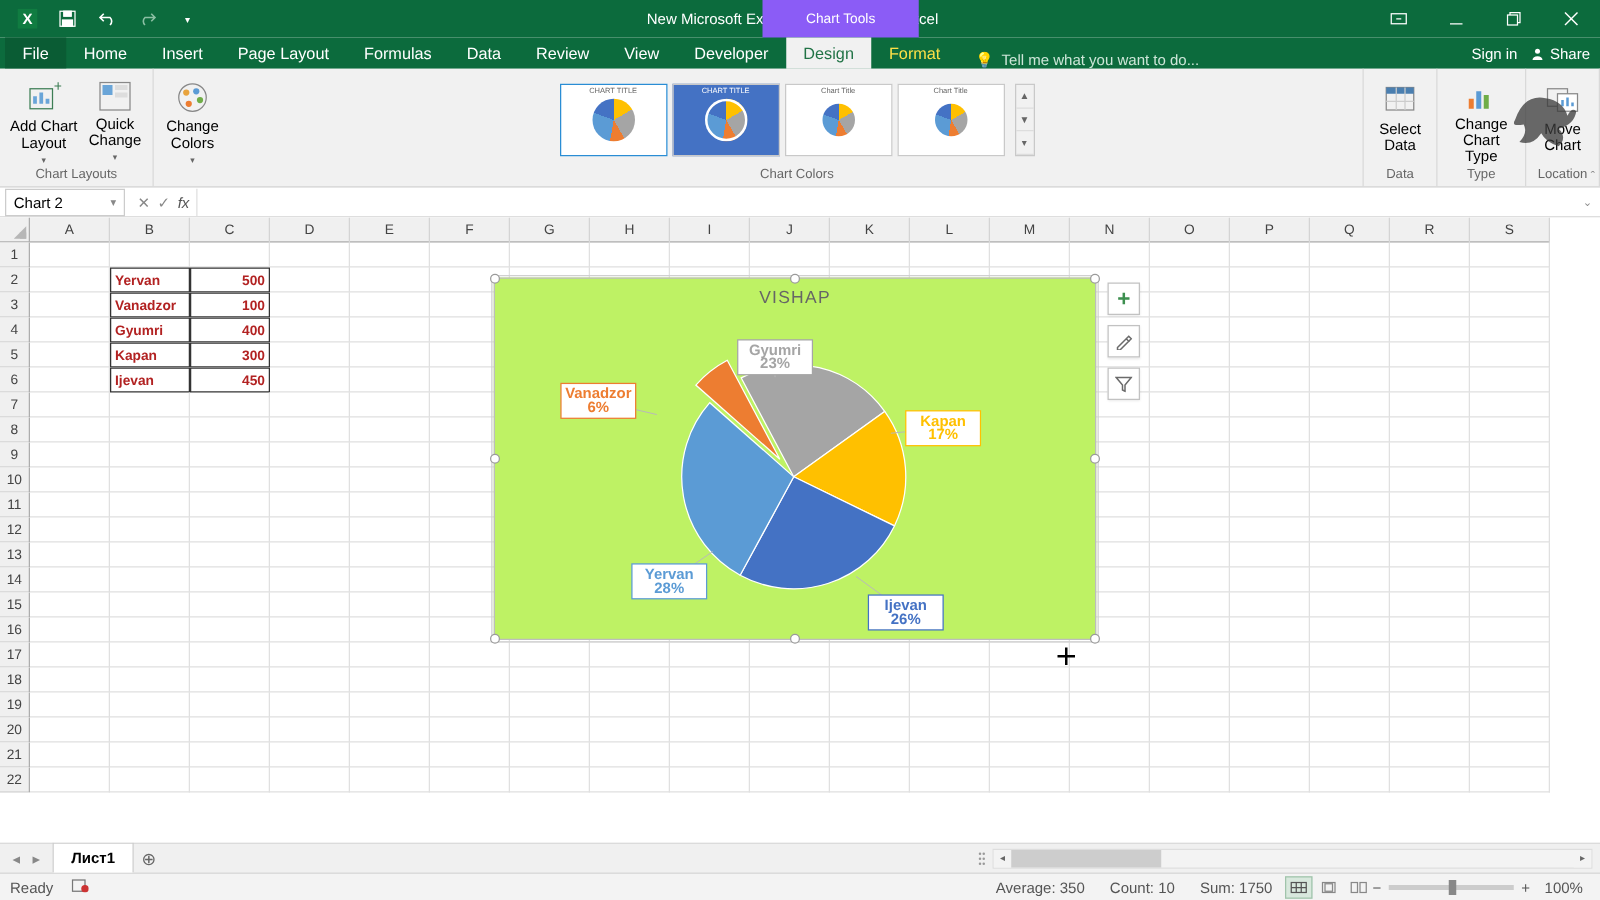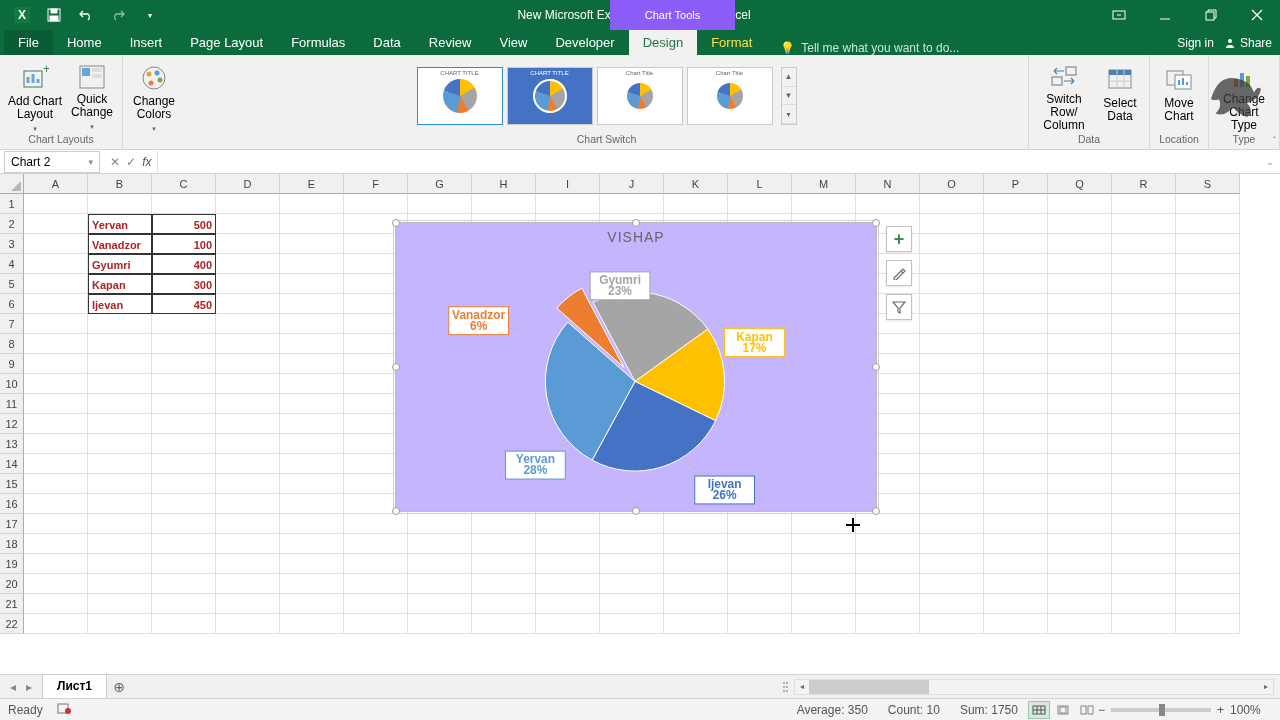--- a/index.html
+++ b/index.html
@@ -48,21 +48,21 @@
 .corner{position:absolute;left:0;top:0;width:24px;height:20px;background:#f0f0f0;border-right:1px solid #adadad;border-bottom:1px solid #adadad}
 .corner::after{content:"";position:absolute;right:2px;bottom:2px;border:5px solid transparent;border-right-color:#b7b7b7;border-bottom-color:#b7b7b7}
 .rowheads{position:absolute;left:0;top:20px;width:24px}
 .rowheads div{height:20px;border-bottom:1px solid #d4d4d4;border-right:1px solid #adadad;background:#f0f0f0;font-size:11px;color:#444;text-align:center;line-height:20px}
 .cells{position:absolute;left:24px;top:20px}
 .row{display:flex}
 .cell{width:64px;height:20px;border-right:1px solid #e0e0e0;border-bottom:1px solid #e0e0e0;padding:0 3px;font-size:11px;line-height:20px;overflow:hidden;white-space:nowrap}
 .data-b{color:#b22222;font-weight:600;border:1px solid #333!important;background:#fff}
 .data-c{color:#b22222;font-weight:600;text-align:right;border:1px solid #333!important;background:#fff}
 
-.chart-obj{position:absolute;left:395px;top:48px;width:482px;height:290px;background:#c4b5fd;border:1px solid #bdbdbd}
+.chart-obj{position:absolute;left:395px;top:48px;width:482px;height:290px;background:#bef264;border:1px solid #bdbdbd}
 .chart-obj::before{content:"";position:absolute;inset:-3px;border:1px solid #d0d0d0}
 .handle{position:absolute;width:8px;height:8px;background:#fff;border:1px solid #9b9b9b;border-radius:50%}
 .h-nw{left:-4px;top:-4px}.h-n{left:50%;top:-4px;margin-left:-4px}.h-ne{right:-4px;top:-4px}
 .h-w{left:-4px;top:50%;margin-top:-4px}.h-e{right:-4px;top:50%;margin-top:-4px}
 .h-sw{left:-4px;bottom:-4px}.h-s{left:50%;bottom:-4px;margin-left:-4px}.h-se{right:-4px;bottom:-4px}
 .chart-title{text-align:center;font-size:14px;color:#666;padding-top:6px;letter-spacing:1px}
 .chart-canvas{position:absolute;left:0;top:24px;right:0;bottom:0}
 
 .side-btns{position:absolute;left:886px;top:52px;display:flex;flex-direction:column;gap:8px}
 .side-btn{width:26px;height:26px;border:1px solid #c2c2c2;background:#fff;box-shadow:0 1px 2px rgba(0,0,0,.1);display:flex;align-items:center;justify-content:center;color:#6b6b6b}
@@ -244,81 +244,70 @@
           <span class="thumb-title">Chart Title</span>
           <div class="mini-pie" style="width:26px;height:26px"></div>
         </div>
       <div style="flex:1"></div>
       <div class="gallery-scroll">
           <div>▲</div>
           <div>▼</div>
           <div>▾</div>
         </div>
     </div>
-    <div class="label">Chart Switch</div>
+    <div class="label">Chart Colors</div>
   </div>
   <div class="rgroup">
     <div class="body">
-      <div class="bigbtn">
-          <div class="ico">
-            <svg width="28" height="24" fill="none" stroke="#4b7fb0" stroke-width="1.2">
-              <path d="M4 6 h10 M4 6 l3 -3 M4 6 l3 3"></path>
-              <path d="M24 16 h-10 M24 16 l-3 -3 M24 16 l-3 3"></path>
-              <rect x="16" y="2" width="10" height="8" stroke="#888"></rect>
-              <rect x="2" y="12" width="10" height="8" stroke="#888"></rect>
-            </svg>
-          </div>
-          <span>Switch Row/ Column</span>
-        </div>
       <div class="bigbtn" style="width:46px">
           <div class="ico">
             <svg width="26" height="22">
               <rect x="2" y="2" width="22" height="18" fill="none" stroke="#888"></rect>
               <rect x="2" y="2" width="22" height="5" fill="#4b7fb0"></rect>
               <line x1="10" y1="2" x2="10" y2="20" stroke="#ccc"></line>
               <line x1="17" y1="2" x2="17" y2="20" stroke="#ccc"></line>
               <line x1="2" y1="13" x2="24" y2="13" stroke="#ccc"></line>
             </svg>
           </div>
           <span>Select Data</span>
         </div>
     </div>
     <div class="label">Data</div>
+  </div>
+  <div class="rgroup">
+    <div class="body">
+      <div class="bigbtn">
+          <div class="ico">
+            <svg width="28" height="24">
+              <rect x="4" y="14" width="4" height="8" fill="#ed7d31"></rect>
+              <rect x="10" y="8" width="4" height="14" fill="#5b9bd5"></rect>
+              <rect x="16" y="11" width="4" height="11" fill="#70ad47"></rect>
+            </svg>
+          </div>
+          <span>Change Chart Type</span>
+        </div>
+    </div>
+    <div class="label">Type</div>
   </div>
   <div class="rgroup">
     <div class="body">
       <div class="bigbtn" style="width:46px">
           <div class="ico">
             <svg width="28" height="24">
               <rect x="2" y="4" width="16" height="14" fill="none" stroke="#888"></rect>
               <rect x="10" y="8" width="16" height="14" fill="#fff" stroke="#888"></rect>
               <line x1="14" y1="18" x2="14" y2="13" stroke="#5b9bd5" stroke-width="2"></line>
               <line x1="18" y1="18" x2="18" y2="11" stroke="#5b9bd5" stroke-width="2"></line>
               <line x1="22" y1="18" x2="22" y2="15" stroke="#5b9bd5" stroke-width="2"></line>
             </svg>
           </div>
           <span>Move Chart</span>
         </div>
     </div>
     <div class="label">Location</div>
-  </div>
-  <div class="rgroup">
-    <div class="body">
-      <div class="bigbtn">
-          <div class="ico">
-            <svg width="28" height="24">
-              <rect x="4" y="14" width="4" height="8" fill="#ed7d31"></rect>
-              <rect x="10" y="8" width="4" height="14" fill="#5b9bd5"></rect>
-              <rect x="16" y="11" width="4" height="11" fill="#70ad47"></rect>
-            </svg>
-          </div>
-          <span>Change Chart Type</span>
-        </div>
-    </div>
-    <div class="label">Type</div>
   </div>
   <svg class="dragon" viewBox="0 0 100 100">
       <path fill="#3a3a3a" d="M20 50 Q30 20 55 25 Q75 28 80 45 Q85 35 90 40 Q88 55 70 60 Q80 70 70 80 Q55 75 50 65 Q40 80 25 75 Q35 65 30 55 Q15 58 20 50 Z M55 35 Q60 30 65 35 Q62 38 55 35"></path>
     </svg>
   <div style="position:absolute;right:4px;bottom:2px;font-size:10px;color:#888">ˆ</div>
 </div>
 
 <div class="fxbar">
   <div class="namebox">
       <span>Chart 2</span>
@@ -958,15 +947,15 @@
           <rect x="8" y="1" width="5" height="8"></rect>
         </svg>
       </div>
   </div>
   <div class="zoom">
     <span>−</span>
     <div class="zoom-track">
         <div class="zoom-thumb"></div>
       </div>
     <span>+</span>
-    <span style="width:42px;text-align:left">100%</span>
+    <span style="width:42px;text-align:center">100%</span>
   </div>
 </div>
 
 </body></html>

